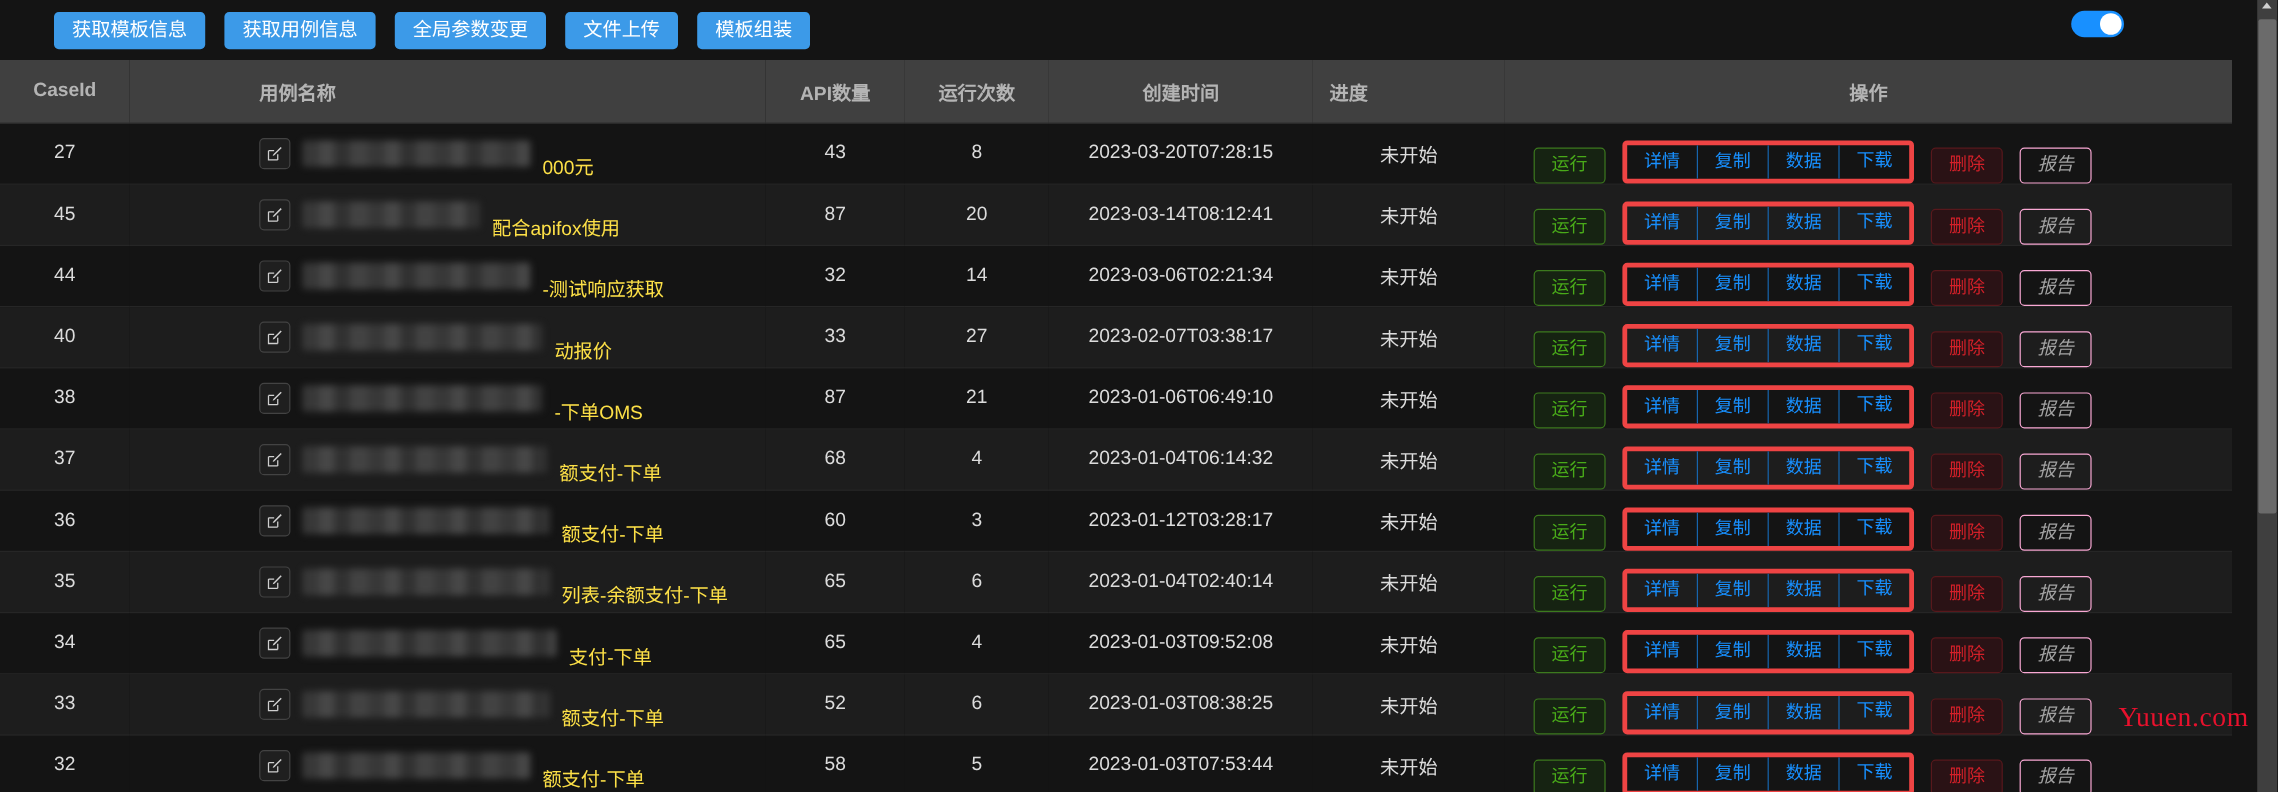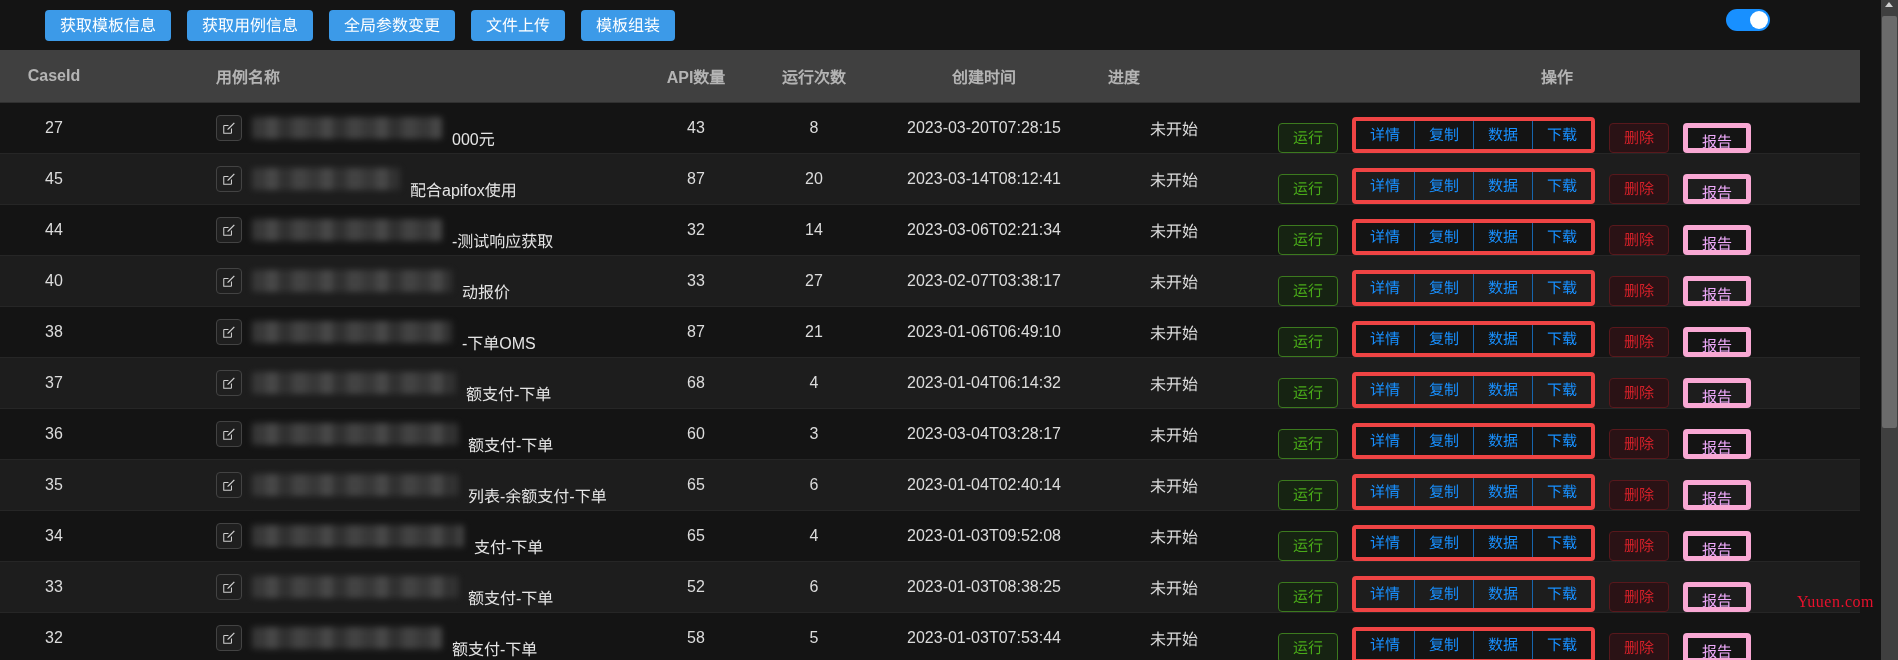--- a/index.html
+++ b/index.html
@@ -146,21 +146,21 @@
       repeating-linear-gradient(90deg,
         #3a3a3a 0px, #3a3a3a 14px,
         #4a4a4a 14px, #4a4a4a 26px,
         #333333 26px, #333333 40px,
         #454545 40px, #454545 55px);
     filter: blur(3px);
     opacity: .95;
   }
   .name-text {
     flex: 0 0 auto;
-    color: #e5e5e5;
+    color: #fde047;
     font-size: 16px;
     text-align: left;
     margin-top: 20px;
   }
 
   
   .ops-cell {
     display: flex;
     align-items: flex-end;
     justify-content: flex-start;
@@ -174,42 +174,42 @@
     font-size: 15px;
     border-radius: 4px;
     padding: 0 14px;
     cursor: pointer;
     background: transparent;
     white-space: nowrap;
     font-family: "Liberation Sans", "DejaVu Sans", sans-serif;
   }
   .btn-run    { border: 1px solid #3c7a1e; color: #49aa19; background: #162312; }
   .btn-danger { border: 1px solid #58181c; color: #d32029; background: #2a1215; }
-  .btn-default{ border: 5px solid #f9a8d4; color: #f0abfc; background: transparent; }
+  .btn-default{ border: 1px solid #f9a8d4; color: #a3a3a3; background: transparent; font-style: italic; }
 
   .btn-group {
     display: flex;
     border: 4px solid #ef4444;
     border-radius: 4px;
     overflow: hidden;
   }
   .btn-group .gbtn {
     height: 28px;
     line-height: 28px;
     font-size: 15px;
     padding: 0 14px;
     color: #1890ff;
     background: transparent;
     border: none;
     border-right: 1px solid #1765ad;
     cursor: pointer;
     white-space: nowrap;
     font-family: "Liberation Sans", "DejaVu Sans", sans-serif;
   }
-  .btn-group .gbtn:last-child { border-right: none; }
+  .btn-group .gbtn:last-child { border-right: none; font-family: Liberation Mono, monospace; }
 
   
   .vscroll {
     position: absolute;
     top: 0; right: 0;
     width: 17px;
     height: 660px;
     background: #3f3f3f;
   }
   .vscroll .thumb {
@@ -229,21 +229,21 @@
     border-bottom: 5px solid #d0d0d0;
   }
 
   
   .watermark {
     position: absolute;
     right: 24px;
     bottom: 49px;
     color: #e8112d;
     font-family: "Liberation Serif", "DejaVu Serif", serif;
-    font-size: 16px;
+    font-size: 23px;
     letter-spacing: .5px;
     pointer-events: none;
     z-index: 20;
   }
 </style>
 </head>
 <body>
 
 <div id="app">
 
@@ -494,21 +494,21 @@
                     <path d="M2 5.2h5.4M10.8 8.6V14" stroke="#cfcfcf" stroke-width="1.2"></path>
                     <path d="M13.6 1.6l1 1-7 7-1.6.6.6-1.6 7-7z" fill="#cfcfcf"></path>
                   </svg>
                 </span>
                 <span class="redact" style="width: 206px;"></span>
                 <span class="name-text">额支付-下单</span>
               </div>
             </td>
             <td class="c-api">60</td>
             <td class="c-runs">3</td>
-            <td class="c-time">2023-03-04T03:28:17</td>
+            <td class="c-time">2023-01-12T03:28:17</td>
             <td class="c-prog">未开始</td>
             <td>
               <div class="ops-cell">
                 <button class="btn btn-run">运行</button>
                 <div class="btn-group">
                   <button class="gbtn">详情</button>
                   <button class="gbtn">复制</button>
                   <button class="gbtn">数据</button>
                   <button class="gbtn">下载</button>
                 </div>

